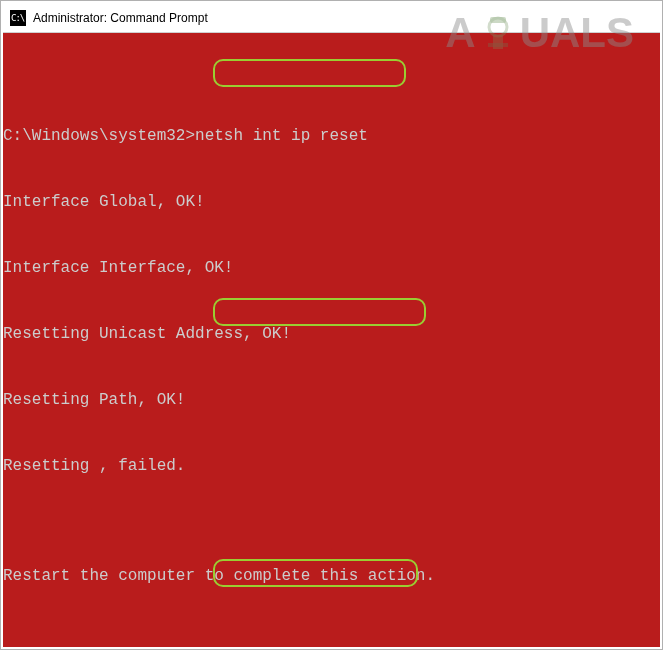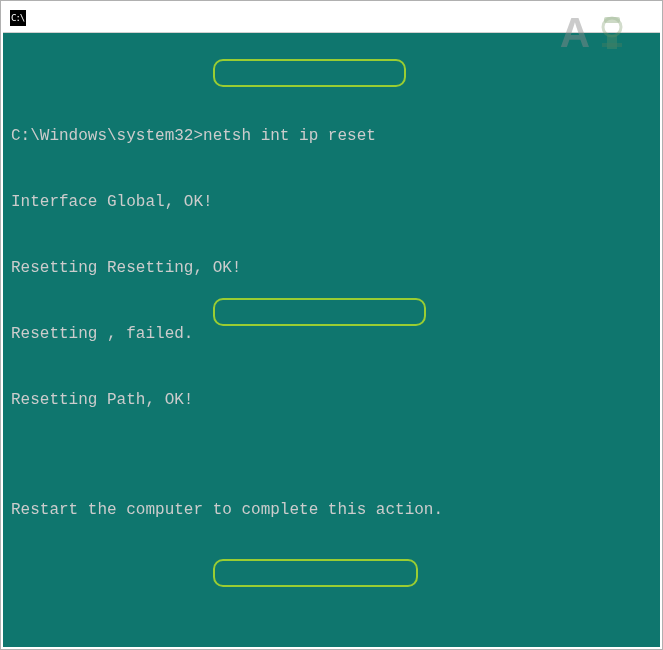--- a/index.html
+++ b/index.html
@@ -44,26 +44,26 @@
       font-size: 9px;
       line-height: 16px;
       text-align: left;
       padding-left: 1px;
       margin-right: 7px;
       font-family: Consolas, monospace;
       letter-spacing: -1px;
     }
     .terminal {
       flex: 1;
-      background: #0f766e;
+      background: #b91c1c;
       color: #cccccc;
       font-family: Consolas, "Courier New", monospace;
       font-size: 16px;
       line-height: 22px;
-      padding: 4px 0 0 8px;
+      padding: 4px 0 0 0;
       white-space: pre;
       overflow: hidden;
       position: relative;
     }
     .line { display: block; }
     .highlight-box {
       position: absolute;
       border: 2px solid #9acd32;
       border-radius: 10px;
       pointer-events: none;
@@ -92,28 +92,30 @@
     }
     .wm-logo svg { width: 100%; height: 100%; opacity: 0.55; }
   </style>
 </head>
 <body>
 
 <div class="outer-border">
   <div class="window">
     <div class="titlebar">
       <span class="cmd-icon">C:\.</span>
+      <span>Administrator: Command Prompt</span>
     </div>
     <div class="terminal">
       <span class="line"></span>
       <span class="line">C:\Windows\system32&gt;netsh int ip reset</span>
       <span class="line">Interface Global, OK!</span>
-      <span class="line">Resetting Resetting, OK!</span>
+      <span class="line">Interface Interface, OK!</span>
+      <span class="line">Resetting Unicast Address, OK!</span>
+      <span class="line">Resetting Path, OK!</span>
       <span class="line">Resetting , failed.</span>
-      <span class="line">Resetting Path, OK!</span>
       <span class="line"></span>
       <span class="line">Restart the computer to complete this action.</span>
       <span class="line"></span>
       <span class="line"></span>
       
       
       
       
       
       
@@ -138,14 +140,15 @@
   <div class="watermark">
     <span>A</span>
     <span class="wm-logo">
       <svg viewBox="0 0 40 40">
         <circle cx="20" cy="14" r="9" fill="none" stroke="rgba(120,150,100,0.6)" stroke-width="3"></circle>
         <rect x="12" y="4" width="16" height="6" rx="2" fill="rgba(100,140,80,0.6)"></rect>
         <path d="M15 22 L15 36 L25 36 L25 22 Z" fill="rgba(120,150,100,0.5)"></path>
         <rect x="10" y="30" width="20" height="4" fill="rgba(100,130,90,0.5)"></rect>
       </svg>
     </span>
+    <span>UALS</span>
   </div>
 </div>
 
 </body></html>

